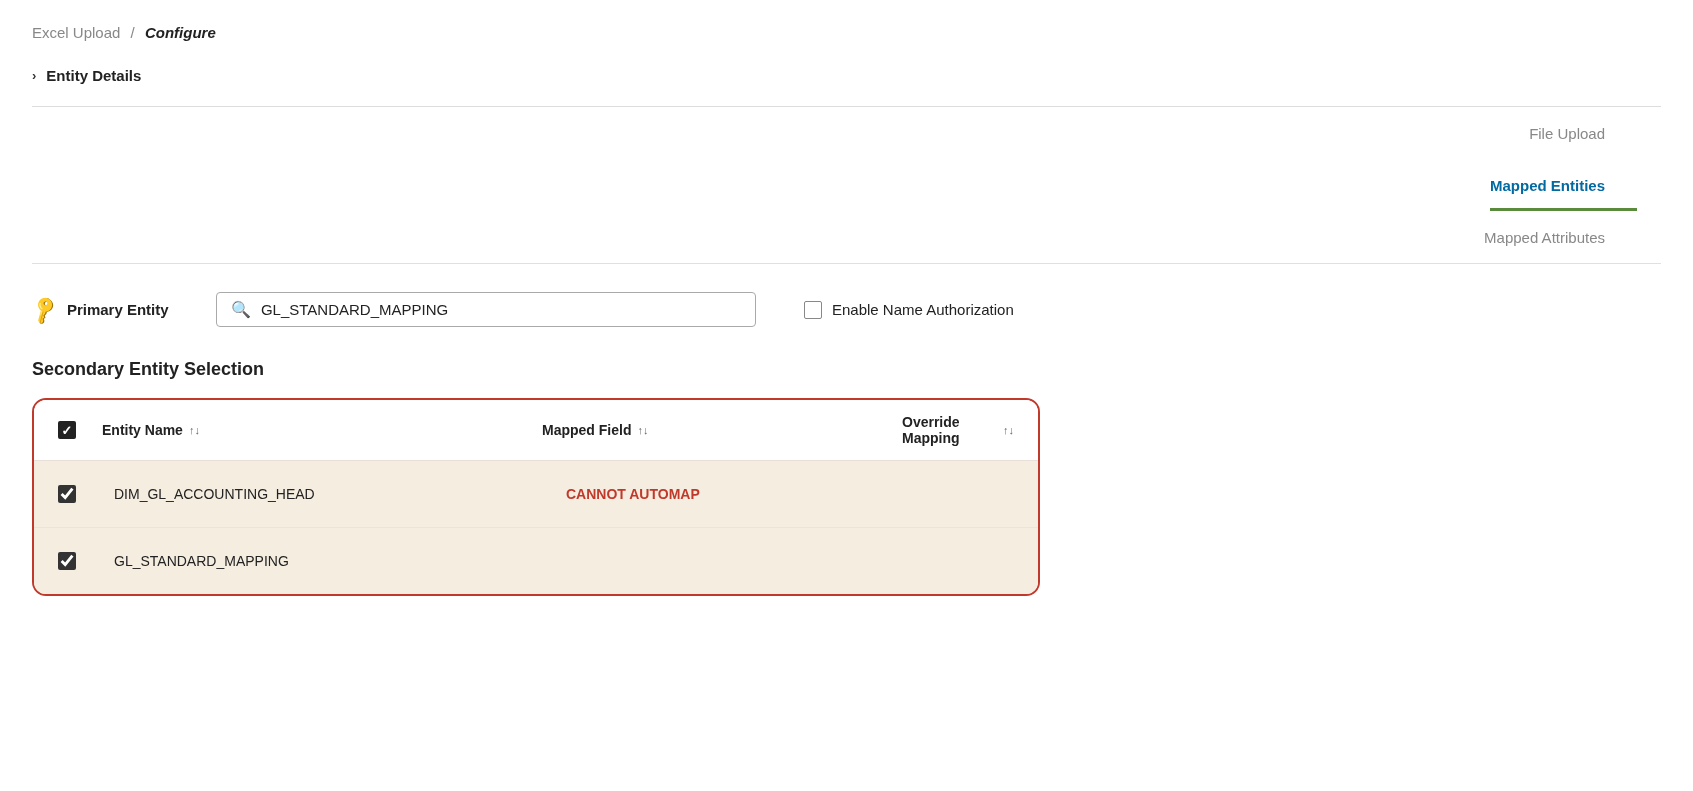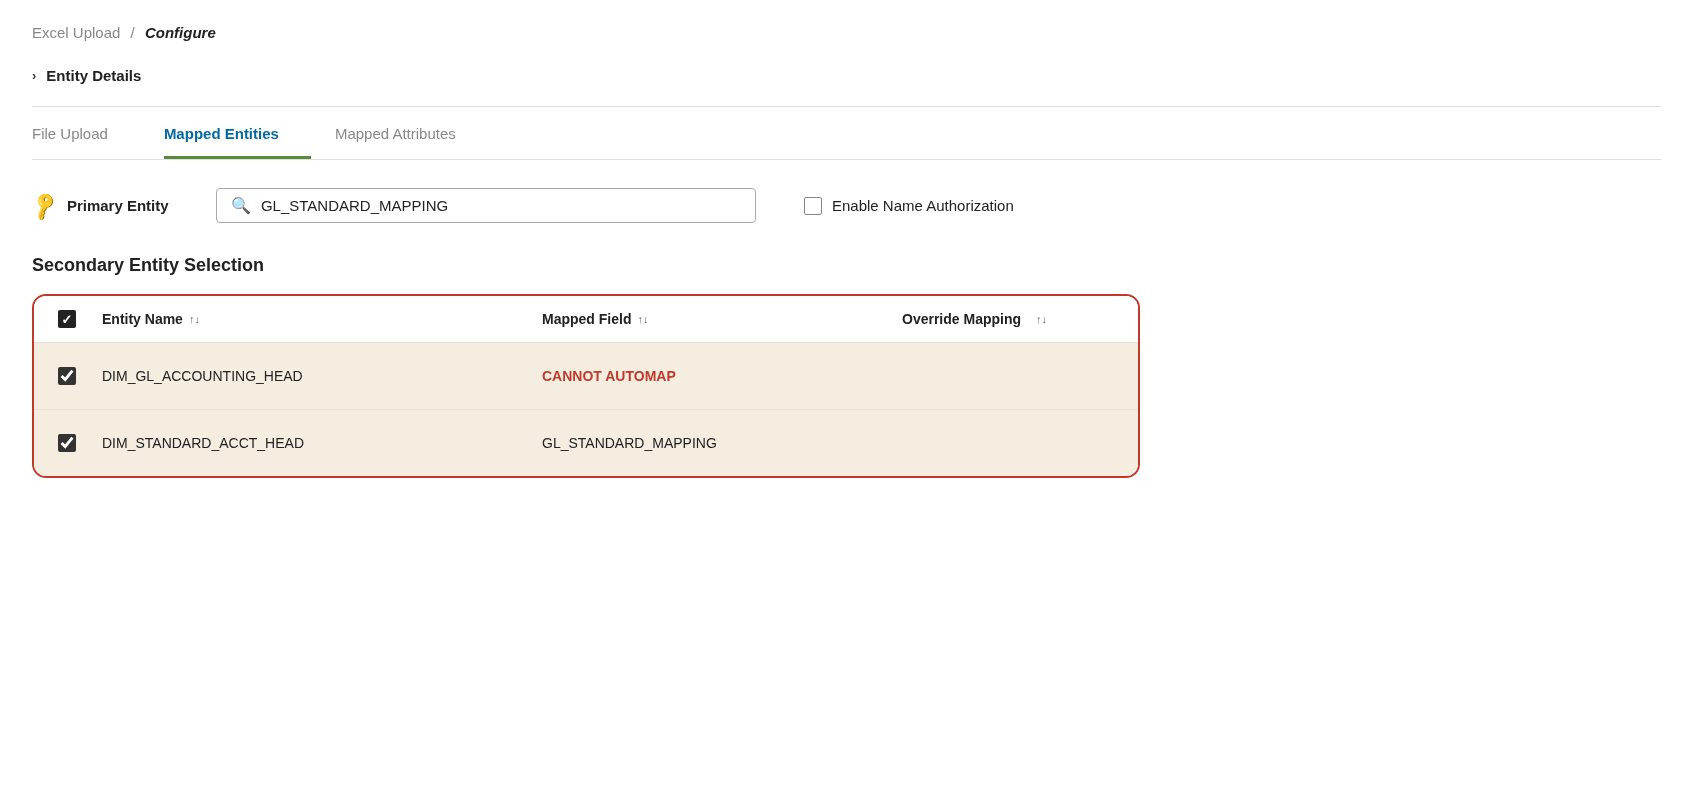--- a/index.html
+++ b/index.html
@@ -53,20 +53,21 @@
       font-size: 13px;
       color: #333;
     }
     .tabs-bar {
       display: flex;
       align-items: flex-end;
       gap: 0;
       border-bottom: 1px solid #e0e0e0;
       margin-top: 0;
       background: #fff;
+      flex-direction: column;
     }
     .tab {
       padding: 18px 32px 14px 0;
       font-size: 15px;
       color: #888;
       cursor: pointer;
       border-bottom: 3px solid transparent;
       margin-right: 24px;
       white-space: nowrap;
     }
@@ -148,21 +149,21 @@
       font-size: 18px;
       font-weight: 600;
       color: #222;
       margin-bottom: 18px;
     }
     .table-container {
       border: 2px solid #c0392b;
       border-radius: 14px;
       overflow: hidden;
       background: #fff;
-      width: 1108px;
+      width: 1008px;
     }
     .table-header-row {
       display: flex;
       align-items: center;
       padding: 14px 24px;
       background: #fff;
       border-bottom: 1px solid #e8e0d8;
       gap: 0;
     }
     .col-checkbox {
@@ -202,21 +203,21 @@
       display: inline-flex;
       flex-direction: column;
       line-height: 1;
     }
     .table-body-row {
       display: flex;
       align-items: center;
       padding: 24px 24px;
       background: #f5ede0;
       border-bottom: 1px solid #ede4d8;
-      gap: 0;
+      gap: 12px;
       min-height: 58px;
     }
     .table-body-row:last-child {
       border-bottom: none;
     }
     .checkbox-cell {
       width: 44px;
       flex-shrink: 0;
       display: flex;
       align-items: center;
@@ -342,21 +343,20 @@
           </div>
           <div class="entity-name-cell">DIM_GL_ACCOUNTING_HEAD</div>
           <div class="mapped-field-cell cannot-automap">CANNOT AUTOMAP</div>
           <div class="override-cell"></div>
         </div>
 
         <div class="table-body-row">
           <div class="checkbox-cell col-checkbox">
             <input type="checkbox" class="row-checkbox" checked="" style="">
           </div>
-          <div class="entity-name-cell">DIM_STANDARD_ACCT_HEAD</div>
           <div class="mapped-field-cell mapped">GL_STANDARD_MAPPING</div>
           <div class="override-cell"></div>
         </div>
 
       </div>
     </div>
 
   </div>
 </div>
 

